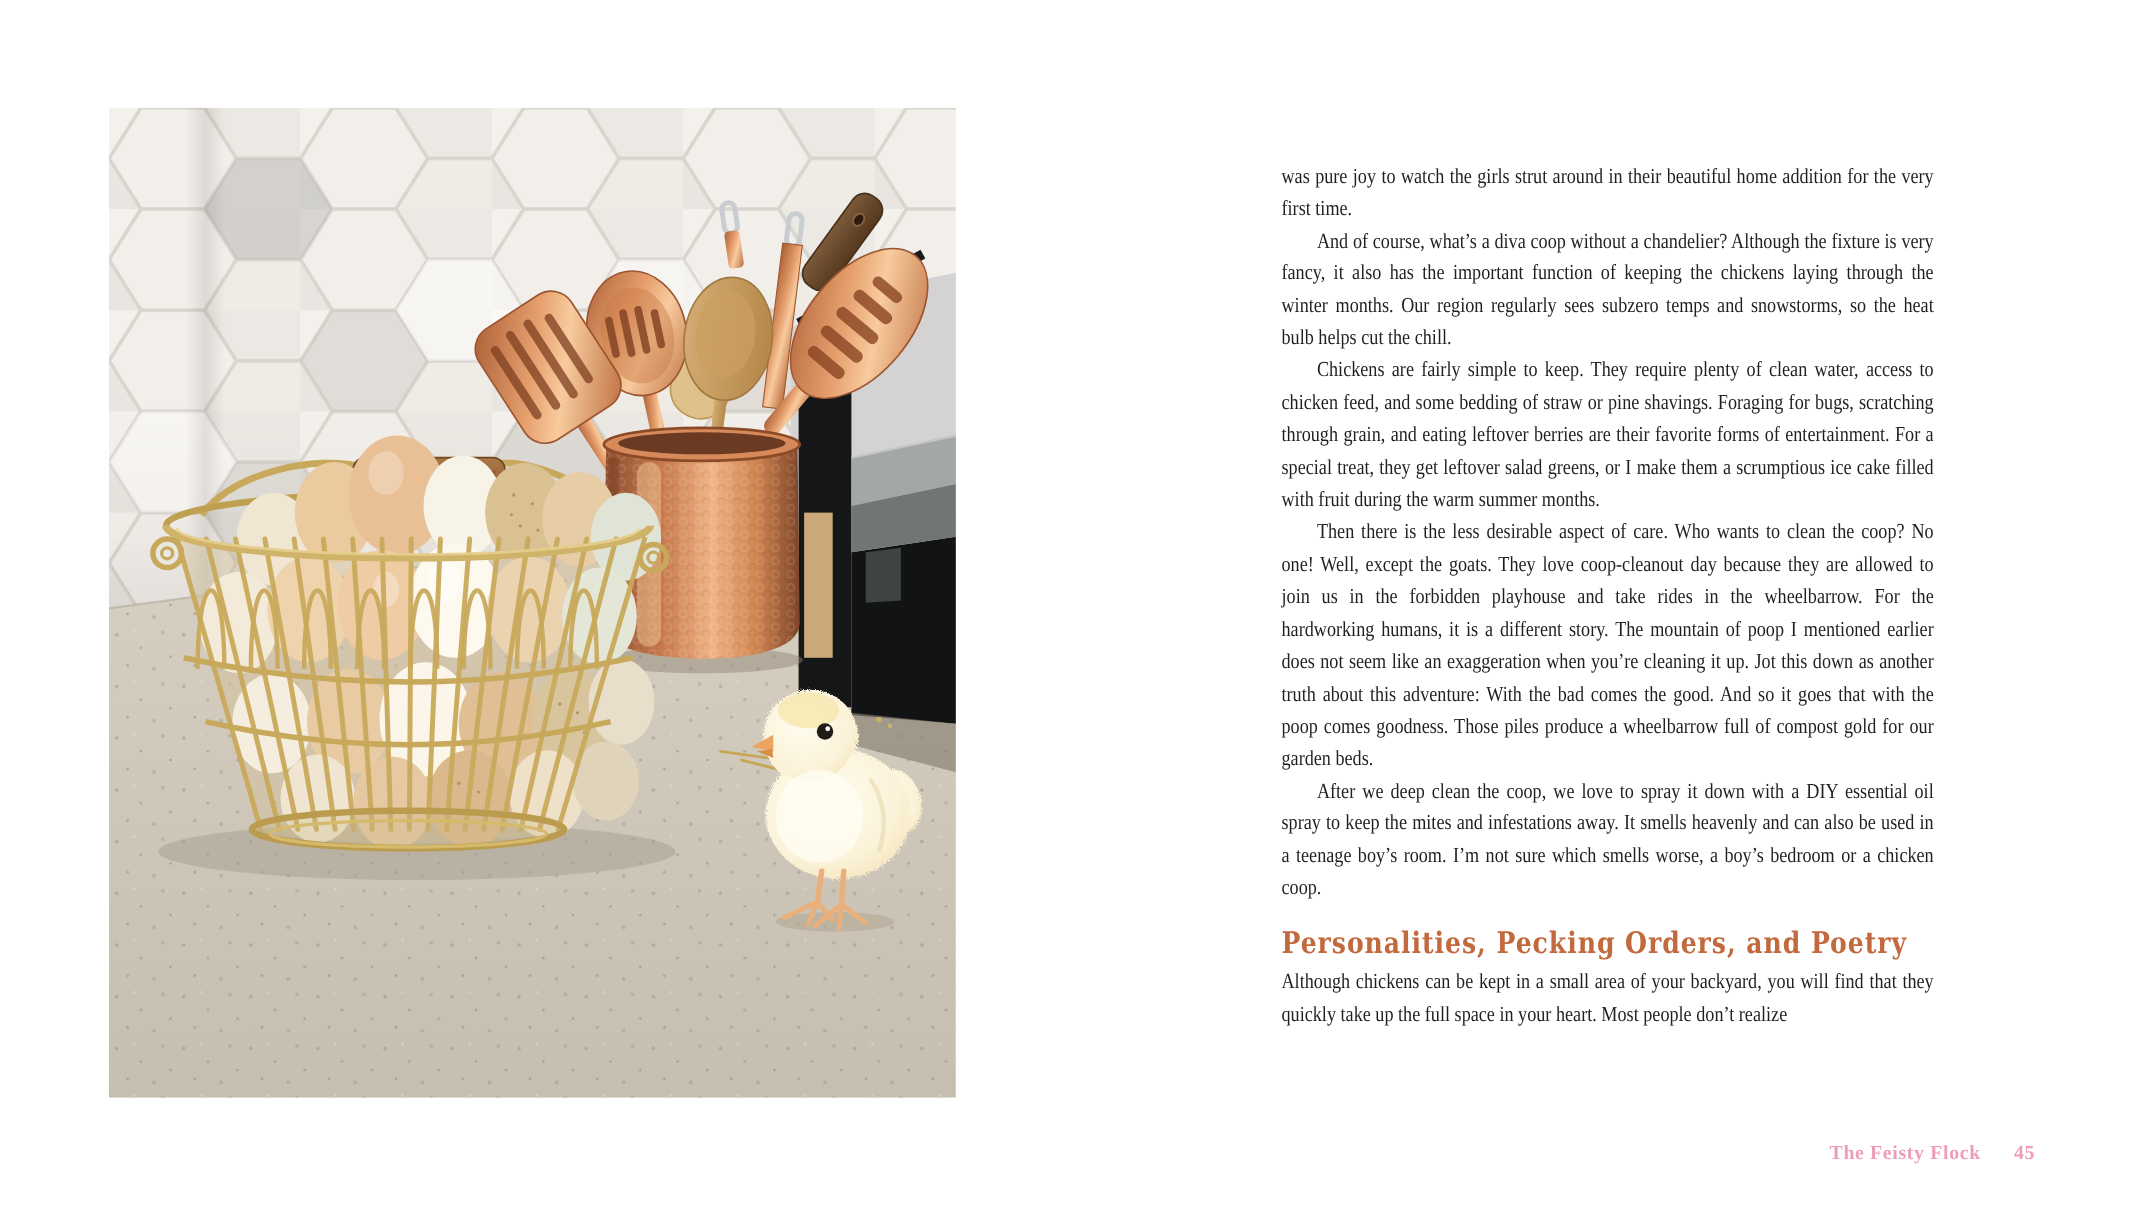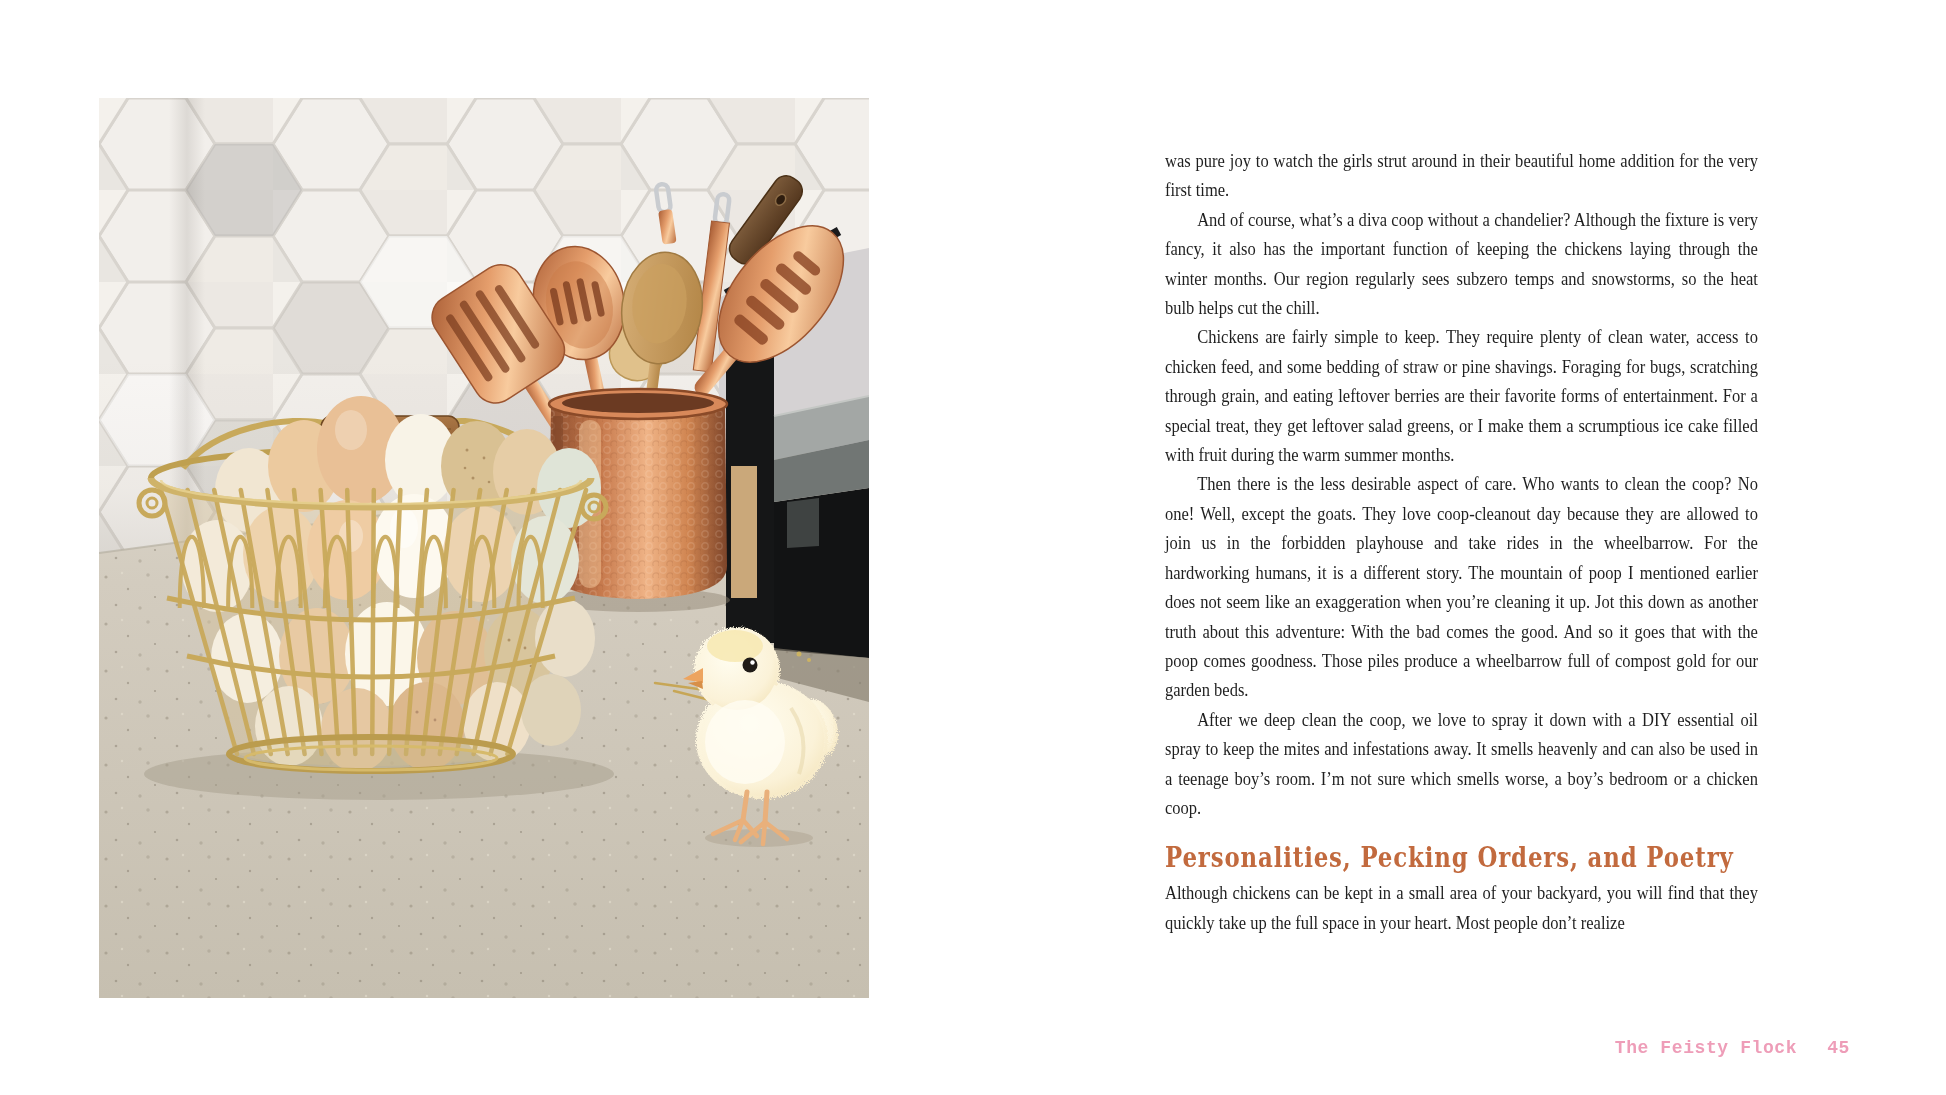--- a/index.html
+++ b/index.html
@@ -22,21 +22,21 @@
   .para{margin:0;}
   .para.indent{text-indent:38px;}
   .heading{
     margin:21px 0 5px 0;
     font-family:"DejaVu Serif",serif;font-weight:bold;
     font-size:27px;line-height:30px;letter-spacing:1px;
     color:#c26a3e;text-align:left;
   }
   .page-footer{
     position:absolute;top:1038px;right:96px;
-    font-family:Liberation Mono, monospace;font-weight:bold;
+    font-family:Liberation Serif, serif;font-weight:bold;
     font-size:18px;letter-spacing:.6px;color:#ee9db8;
     white-space:nowrap;
   }
   .page-footer .pagenum{margin-left:30px;}
 </style>
 </head>
 <body>
 
 <div class="photo-wrap">
 <svg viewBox="0 0 770 900" xmlns="http://www.w3.org/2000/svg">

